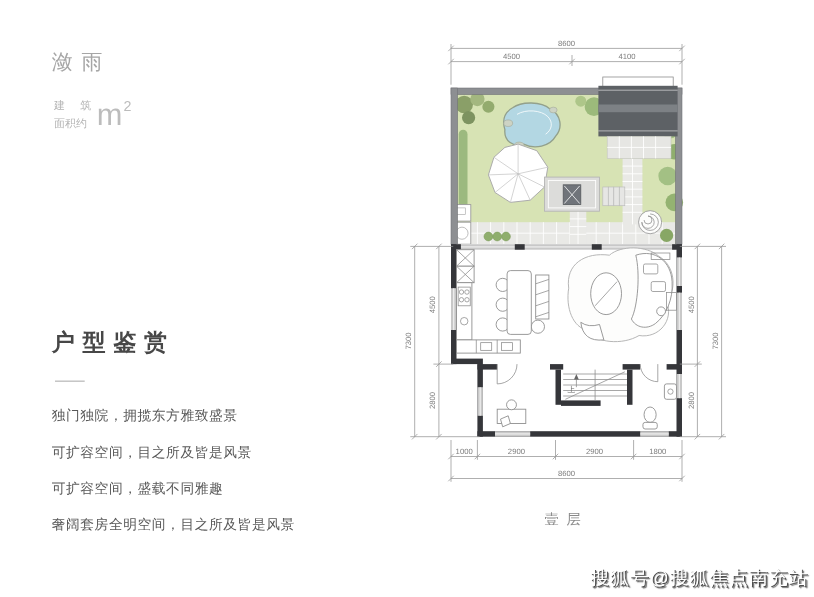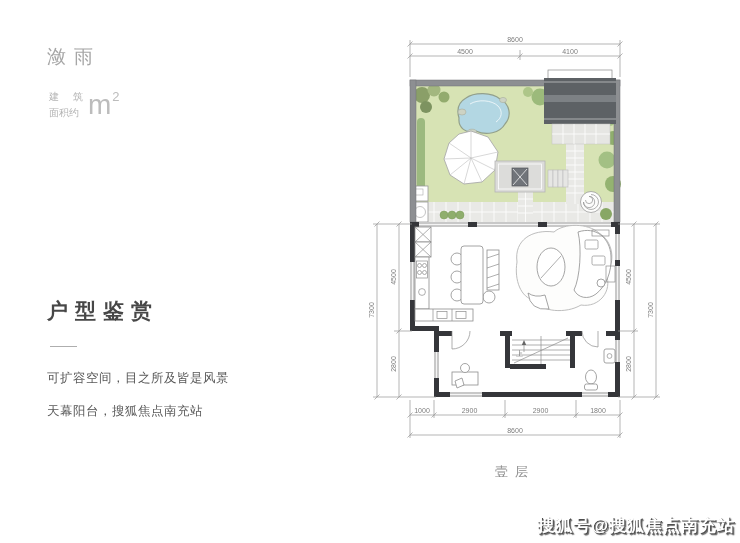--- a/index.html
+++ b/index.html
@@ -27,21 +27,21 @@
   .features { position:absolute; left:47px; top:370px; font-size:12.5px; color:#585858; }
   .features .feat { margin-bottom:16px; letter-spacing:0.5px; }
   
   .plan-svg { position:absolute; left:352px; top:28px; }
   .floor-label {
     position:absolute; left:352px; top:463px; width:326px; text-align:center;
     font-size:13px; letter-spacing:7px; color:#8a8a8a;
   }
   .watermark {
     position:absolute; right:5px; bottom:6px;
-    font-size:17px; font-weight:700; letter-spacing:1px;
+    font-size:17px; font-weight:400; letter-spacing:1px;
     color:#ffffff;
     text-shadow:1px 1px 0 #4e4e4e, 2px 2px 1px #6b6b6b;
   }
   
   .dim   { stroke:#979797; stroke-width:0.7; fill:none; }
   .dimtxt{ fill:#7d7d7d; font-size:7px; text-anchor:middle; font-family:"Liberation Sans",sans-serif; }
   .wall  { fill:#35363a; }
   .win   { fill:#c8c8c8; }
   .winline { stroke:#ffffff; stroke-width:0.8; }
   .fs    { stroke:#8d8d8d; stroke-width:0.8; fill:#ffffff; }
@@ -67,22 +67,24 @@
       <div>面积约</div>
     </div>
     <div class="area-unit">m</div>
     <div class="area-sup">2</div>
   </div>
 
   <div class="section-title">户型鉴赏</div>
   <div class="divider"></div>
 
   <div class="features">
+    <div class="feat">独门独院，拥揽东方雅致盛景</div>
     <div class="feat">可扩容空间，目之所及皆是风景</div>
-    <div class="feat">天幕阳台，搜狐焦点南充站</div>
+    <div class="feat">可扩容空间，盛载不同雅趣</div>
+    <div class="feat">奢阔套房全明空间，目之所及皆是风景</div>
   </div>
 
   <svg class="plan-svg" width="388" height="427" viewBox="352 28 388 427" xmlns="http://www.w3.org/2000/svg">
 
     <g>
       <rect x="410" y="80" width="210" height="142" fill="#d7e3b4"></rect>
 
       <rect x="424" y="202" width="190" height="20" fill="#e9e9e6"></rect>
       <g>
         <line class="grid" x1="424" y1="212" x2="614" y2="212"></line>

